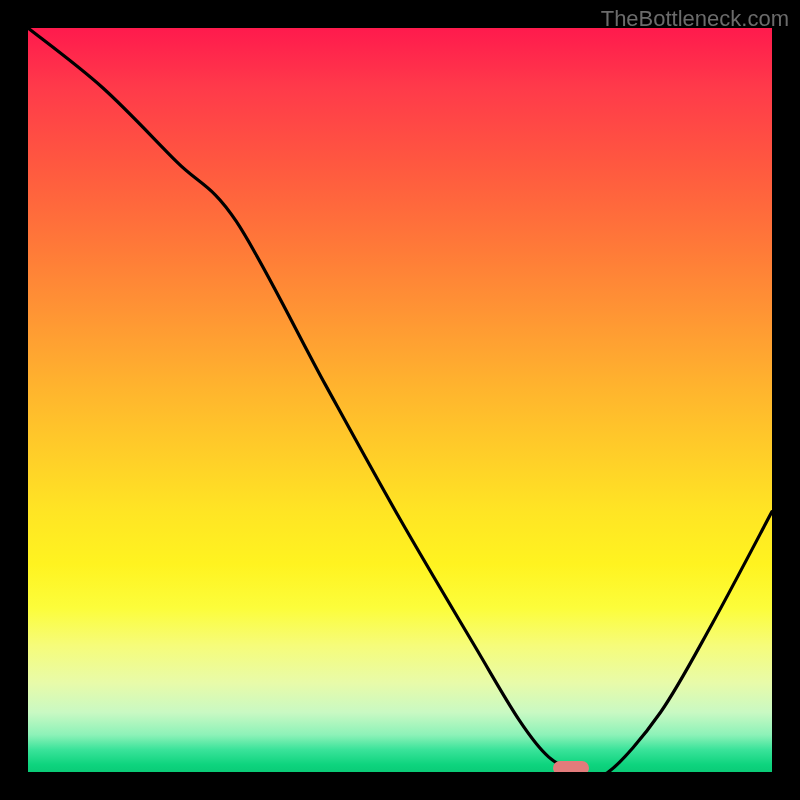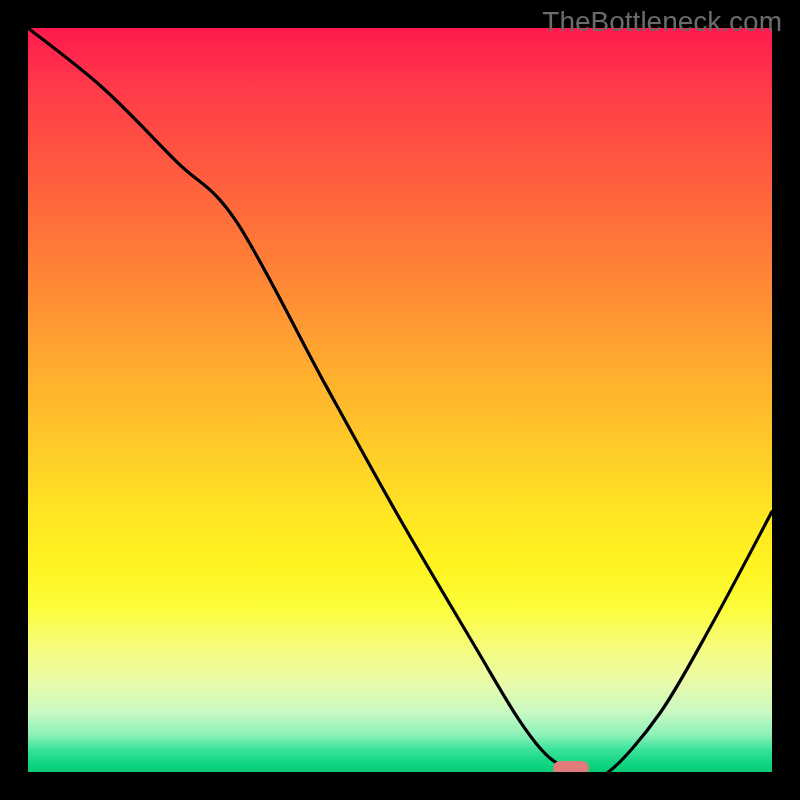--- a/index.html
+++ b/index.html
@@ -7,23 +7,23 @@
     padding: 0;
     width: 800px;
     height: 800px;
     background: #000;
     position: relative;
     font-family: Arial, sans-serif;
   }
   .watermark {
     position: absolute;
     top: 6px;
-    right: 18px;
+    right: 11px;
     color: #6b6b6b;
-    font-size: 28px;
+    font-size: 22px;
     font-weight: 400;
     z-index: 10;
   }
   .plot-area {
     position: absolute;
     left: 28px;
     top: 28px;
     width: 744px;
     height: 744px;
     overflow: hidden;

